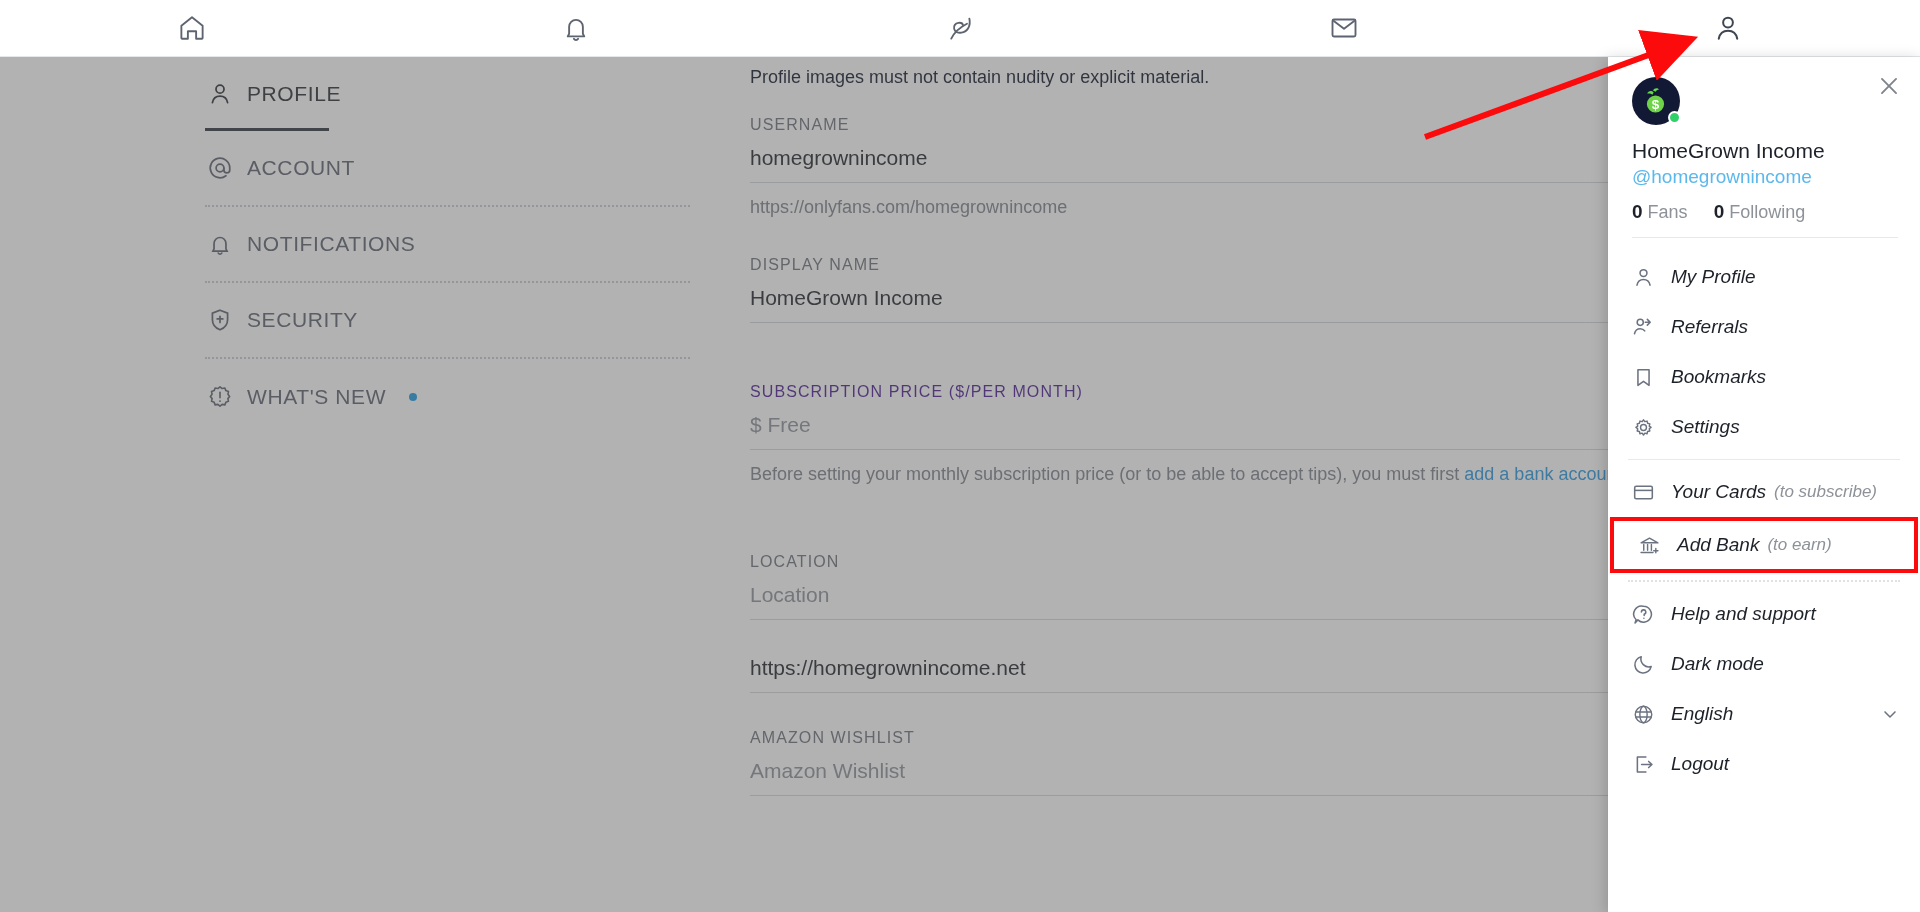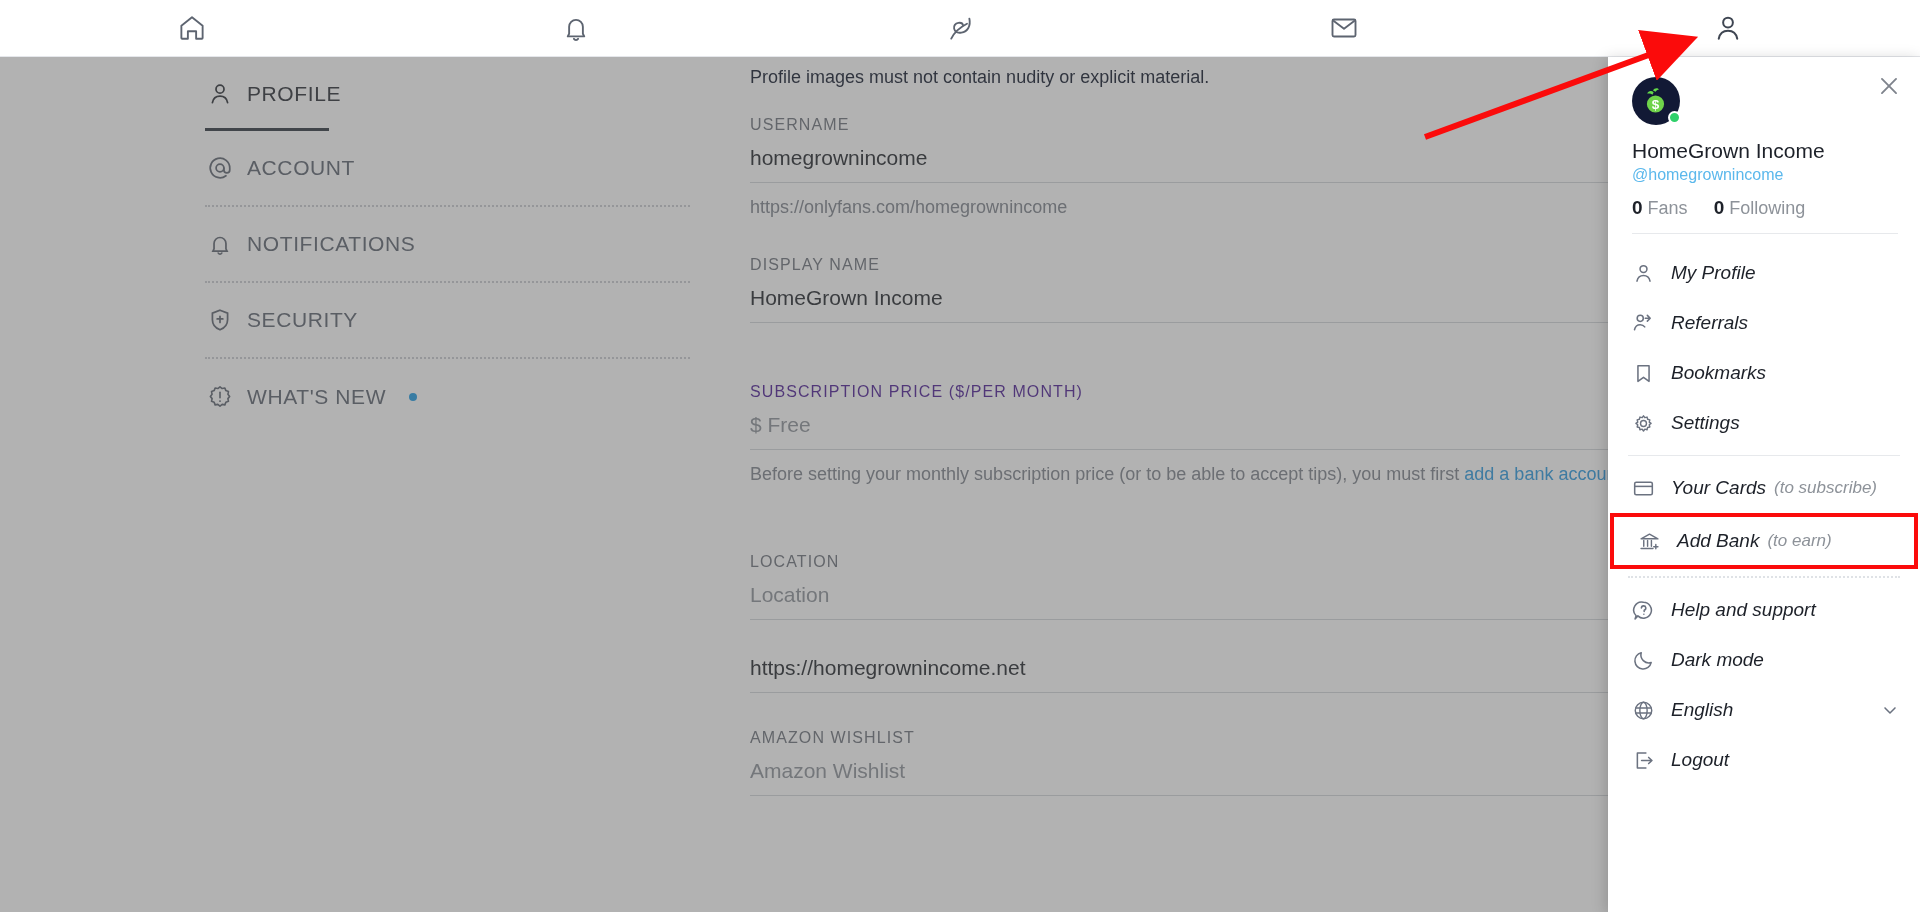--- a/index.html
+++ b/index.html
@@ -128,21 +128,21 @@
   }
   .avatar .online {
     position: absolute; right: -1px; bottom: 1px;
     width: 13px; height: 13px; border-radius: 50%;
     background: #2fd06a; border: 2px solid #ffffff;
   }
   .dd-name {
     margin-top: 14px; font-size: 21px; color: #1d2129; font-weight: 400;
   }
   .dd-handle {
-    margin-top: 3px; font-size: 16px; color: #5bb8ec;
+    margin-top: 3px; font-size: 19px; color: #5bb8ec;
   }
   .dd-stats { margin-top: 13px; font-size: 18px; color: #8d9299; }
   .dd-stats b { color: #1d2129; font-weight: 700; font-size: 19px; }
   .dd-stats .sp { display: inline-block; width: 16px; }
   .dd-sep { height: 1px; background: #e7e9ec; margin: 14px 0 0 0; }
 
   .dd-list { padding: 6px 0 0 0; font-style: italic; }
   .dd-item {
     display: flex; align-items: center; gap: 16px;
     height: 50px; padding: 0 20px 0 24px;

